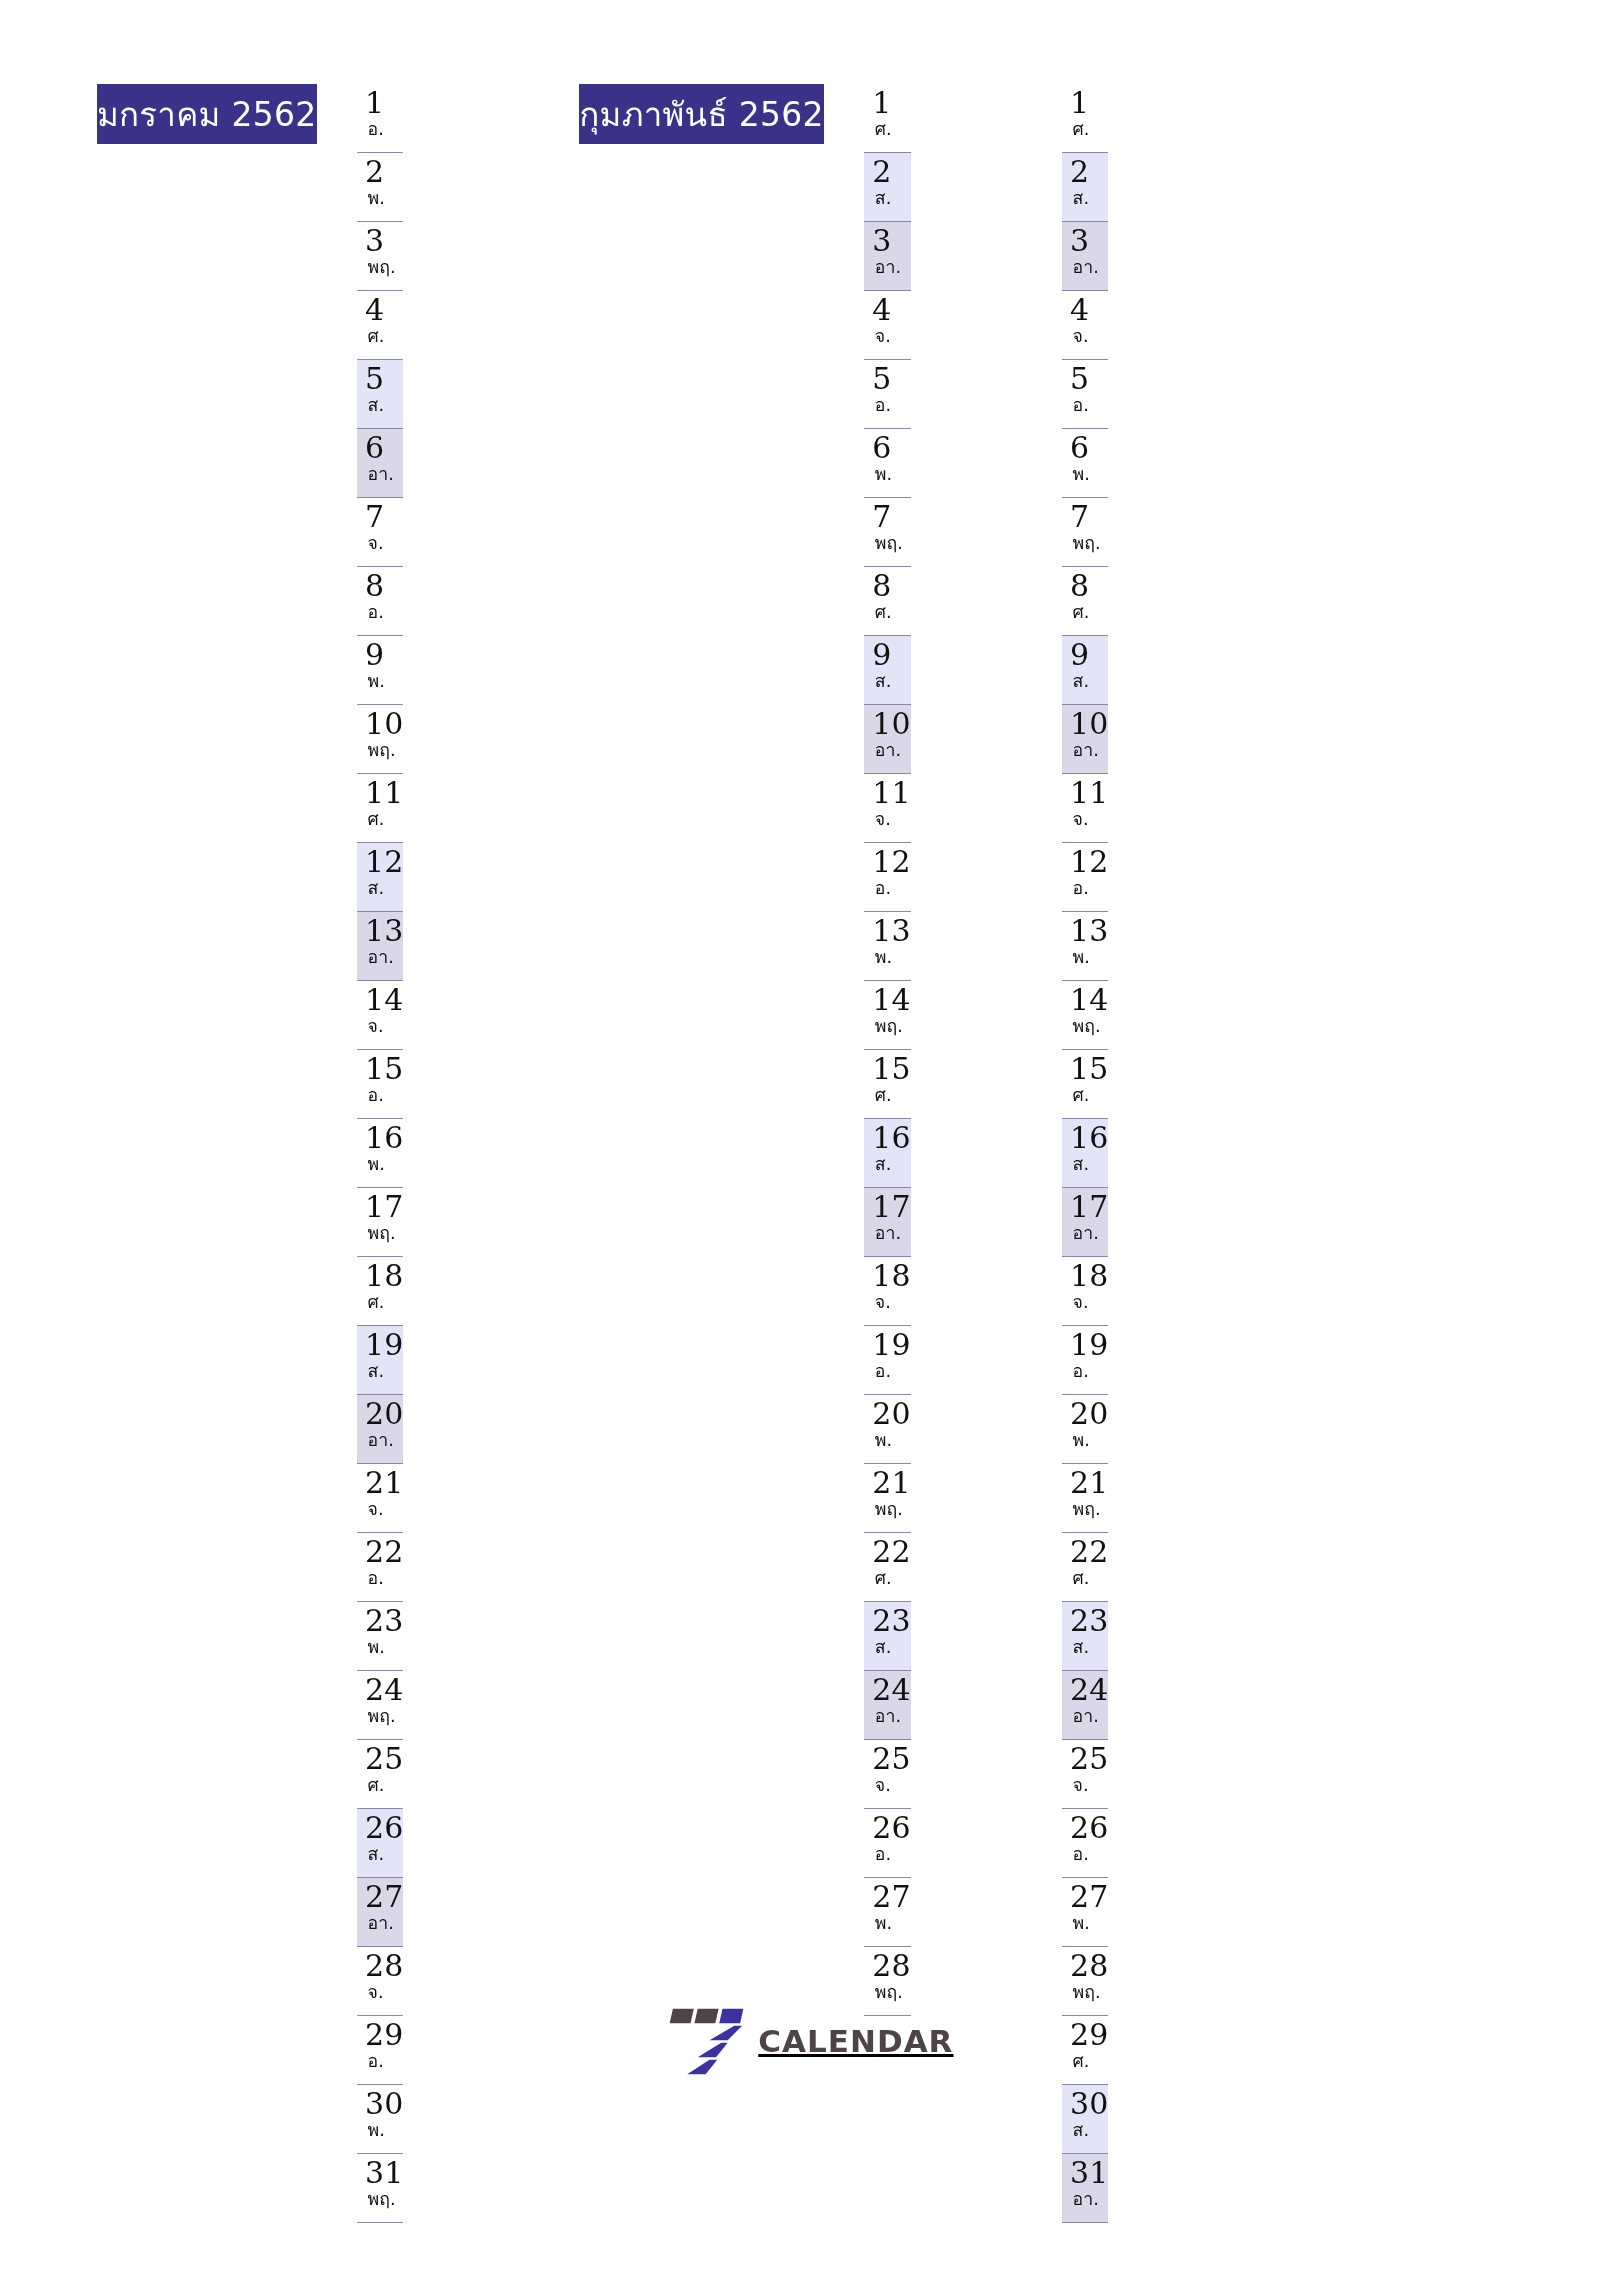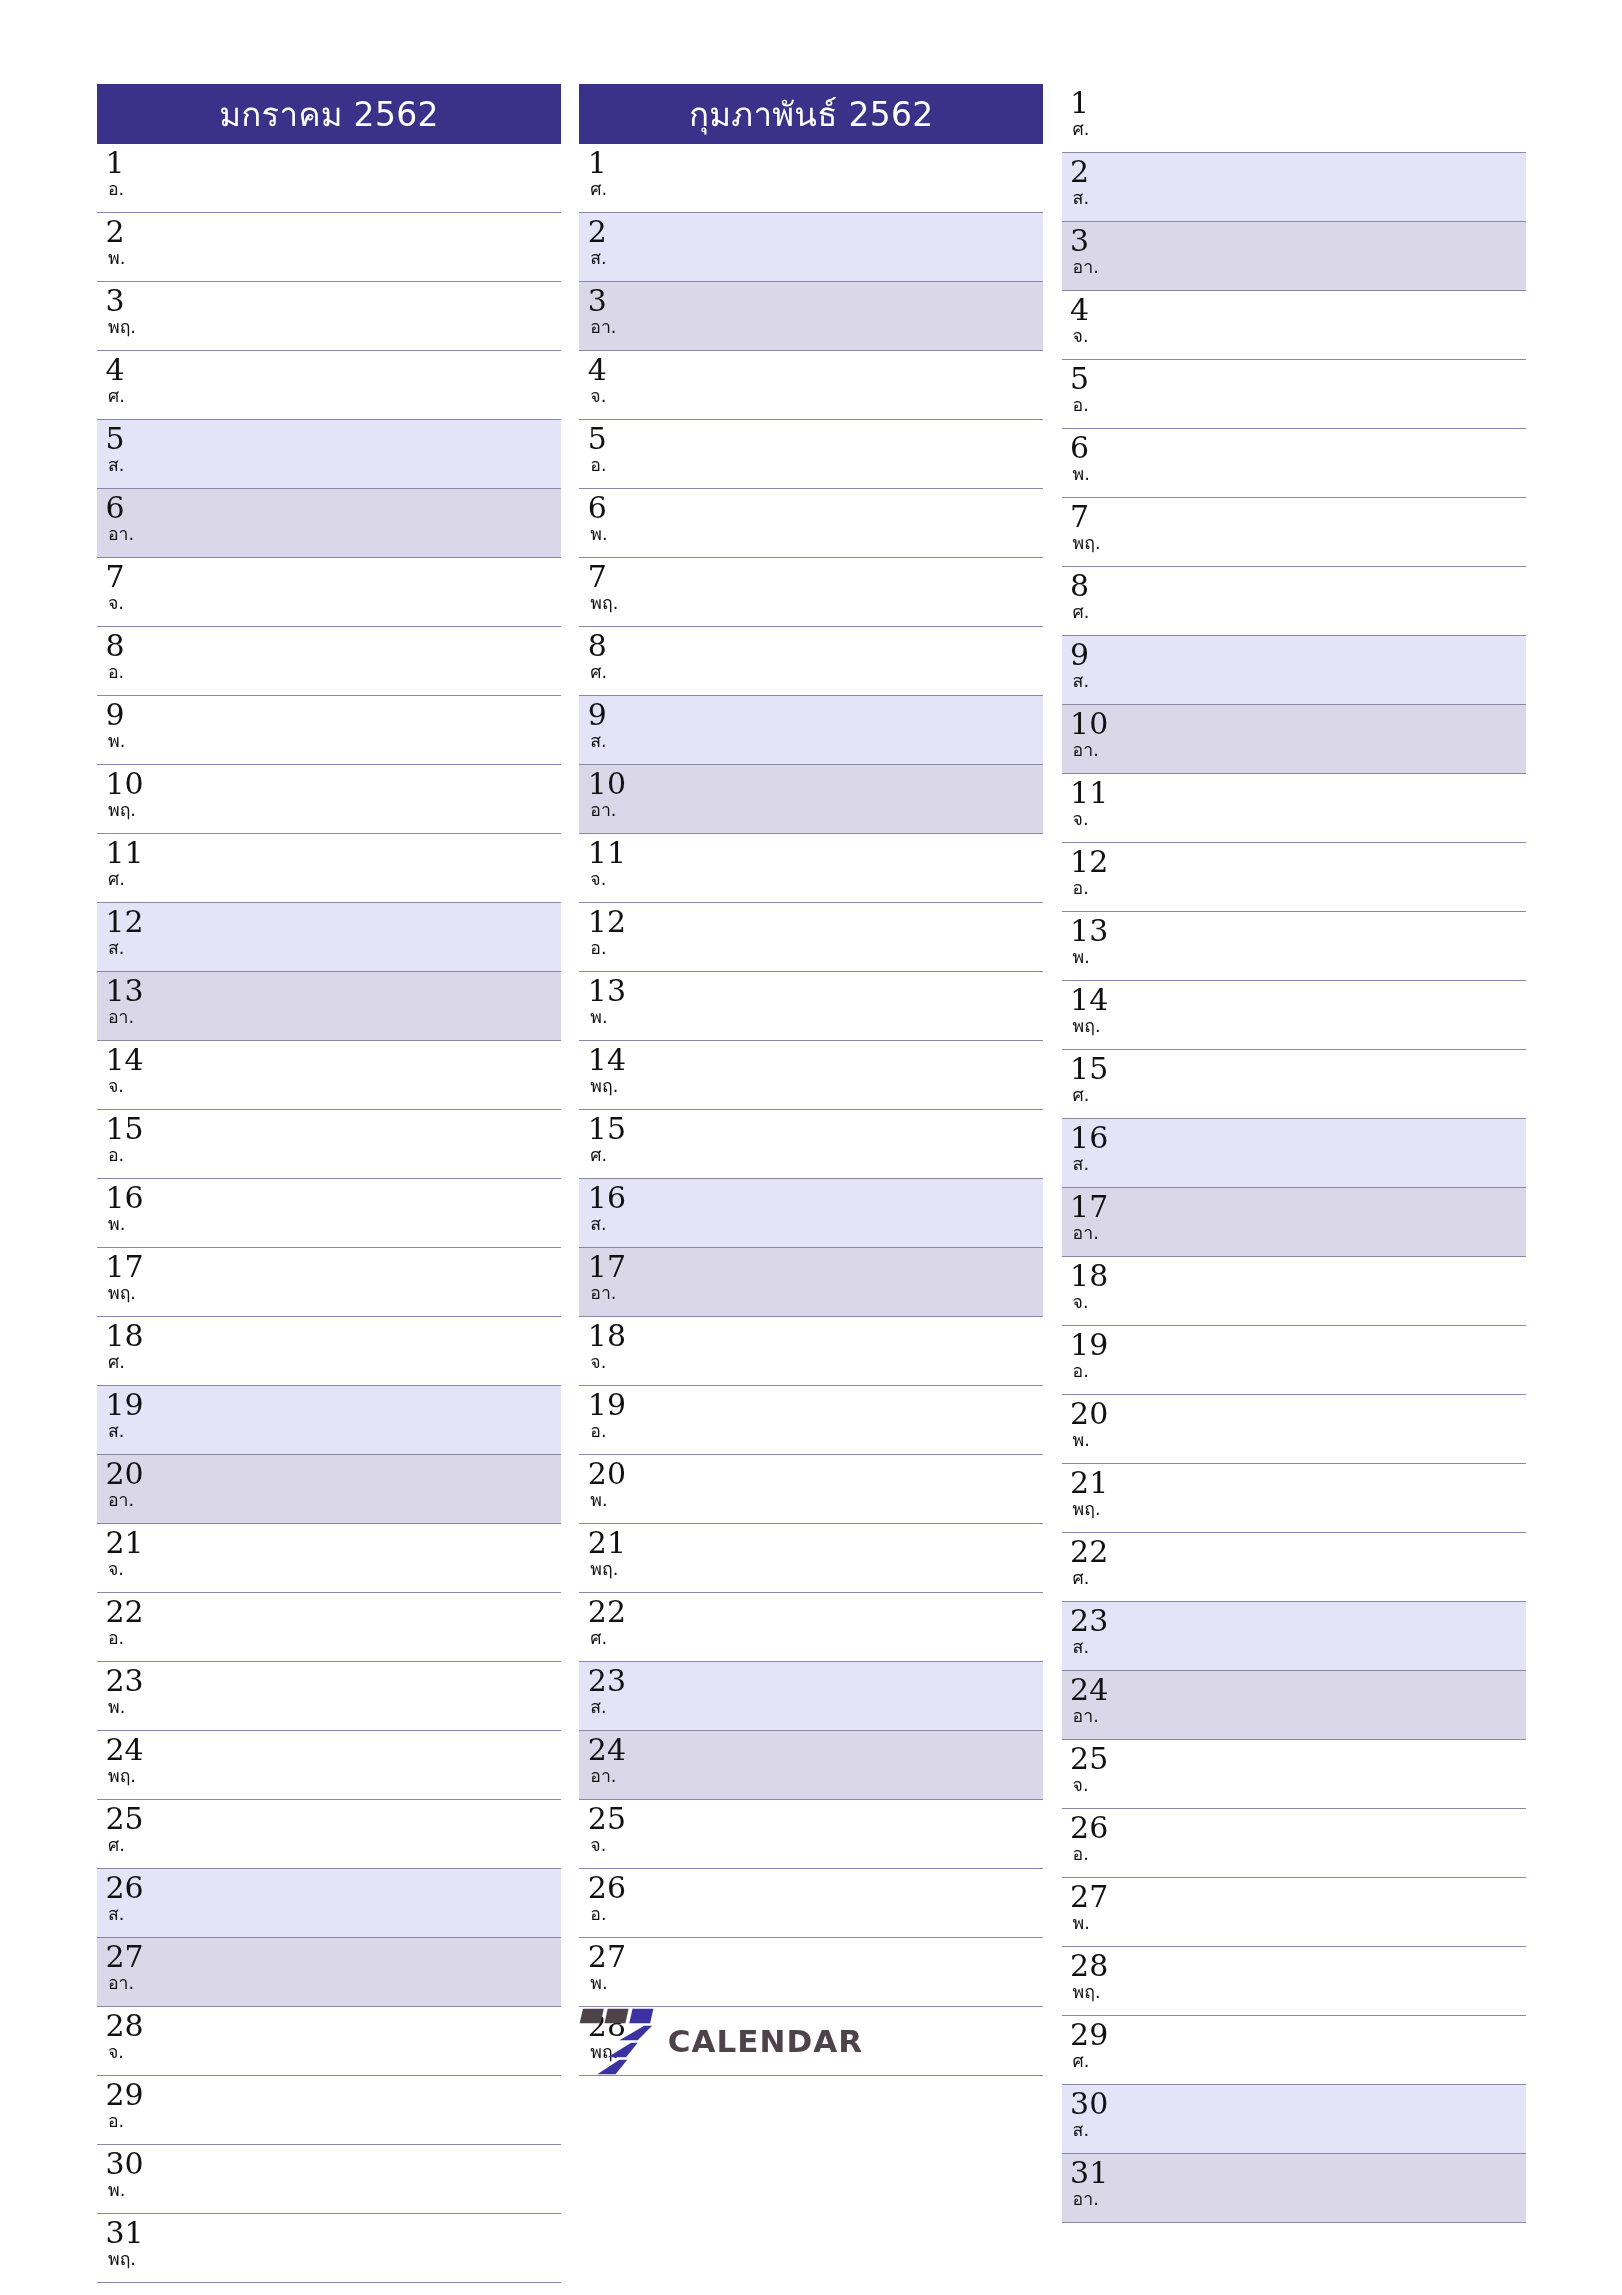--- a/index.html
+++ b/index.html
@@ -24,22 +24,23 @@
     display: flex;
     flex-direction: row;
     align-items: flex-start;
     gap: 18.3px;
   }
 
   .month-col {
     width: 464px;
     flex: 0 0 464px;
     display: flex;
-    flex-direction: column;
+    flex-direction: row;
     position: relative;
+    gap: 40px;
   }
 
   .month-header {
     height: 60px;
     background: #3a3189;
     color: #ffffff;
     display: flex;
     align-items: center;
     justify-content: center;
     font-size: 33px;
@@ -91,21 +92,23 @@
 
   
   #logo-area {
     position: absolute;
     left: 579px;
     top: 2002px;
     width: 465px;
     height: 79px;
     display: flex;
     align-items: center;
+    justify-content: center;
     gap: 11.8px;
+    text-decoration: underline;
   }
 
   #logo-mark { display: block; }
 
   #logo-word {
     font-family: "DejaVu Sans", sans-serif;
     font-size: 31px;
     font-weight: bold;
     letter-spacing: 1px;
     color: #4d4348;

